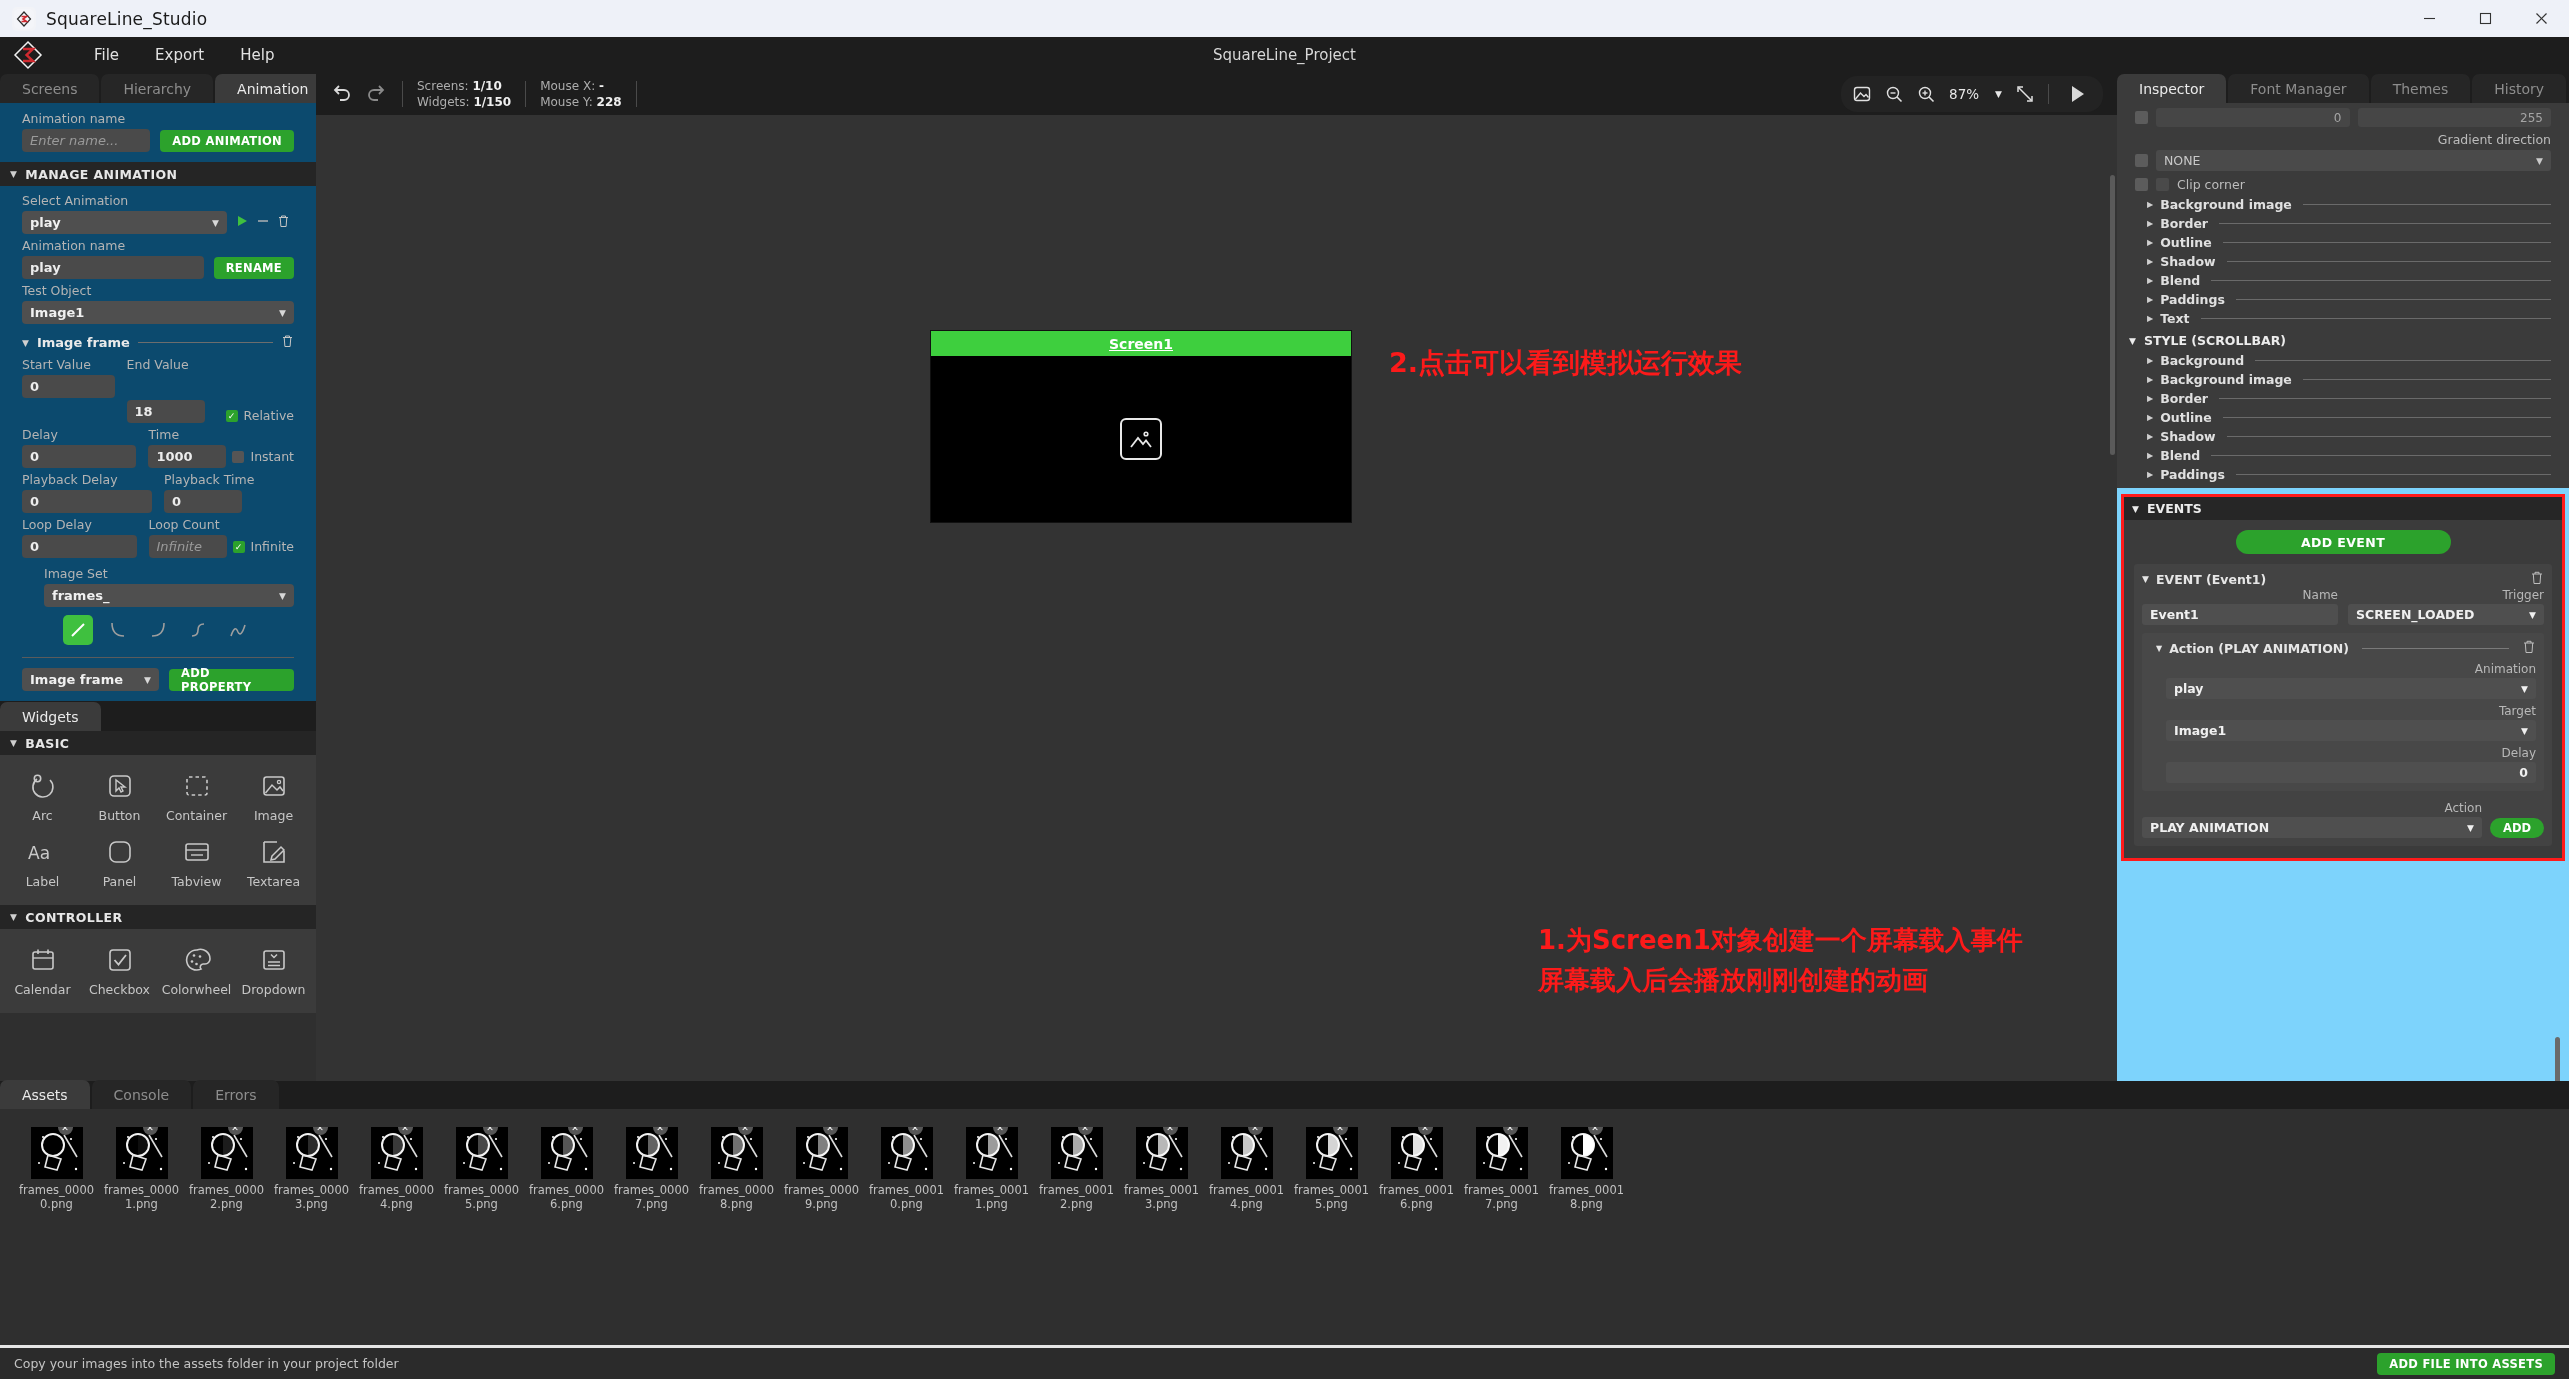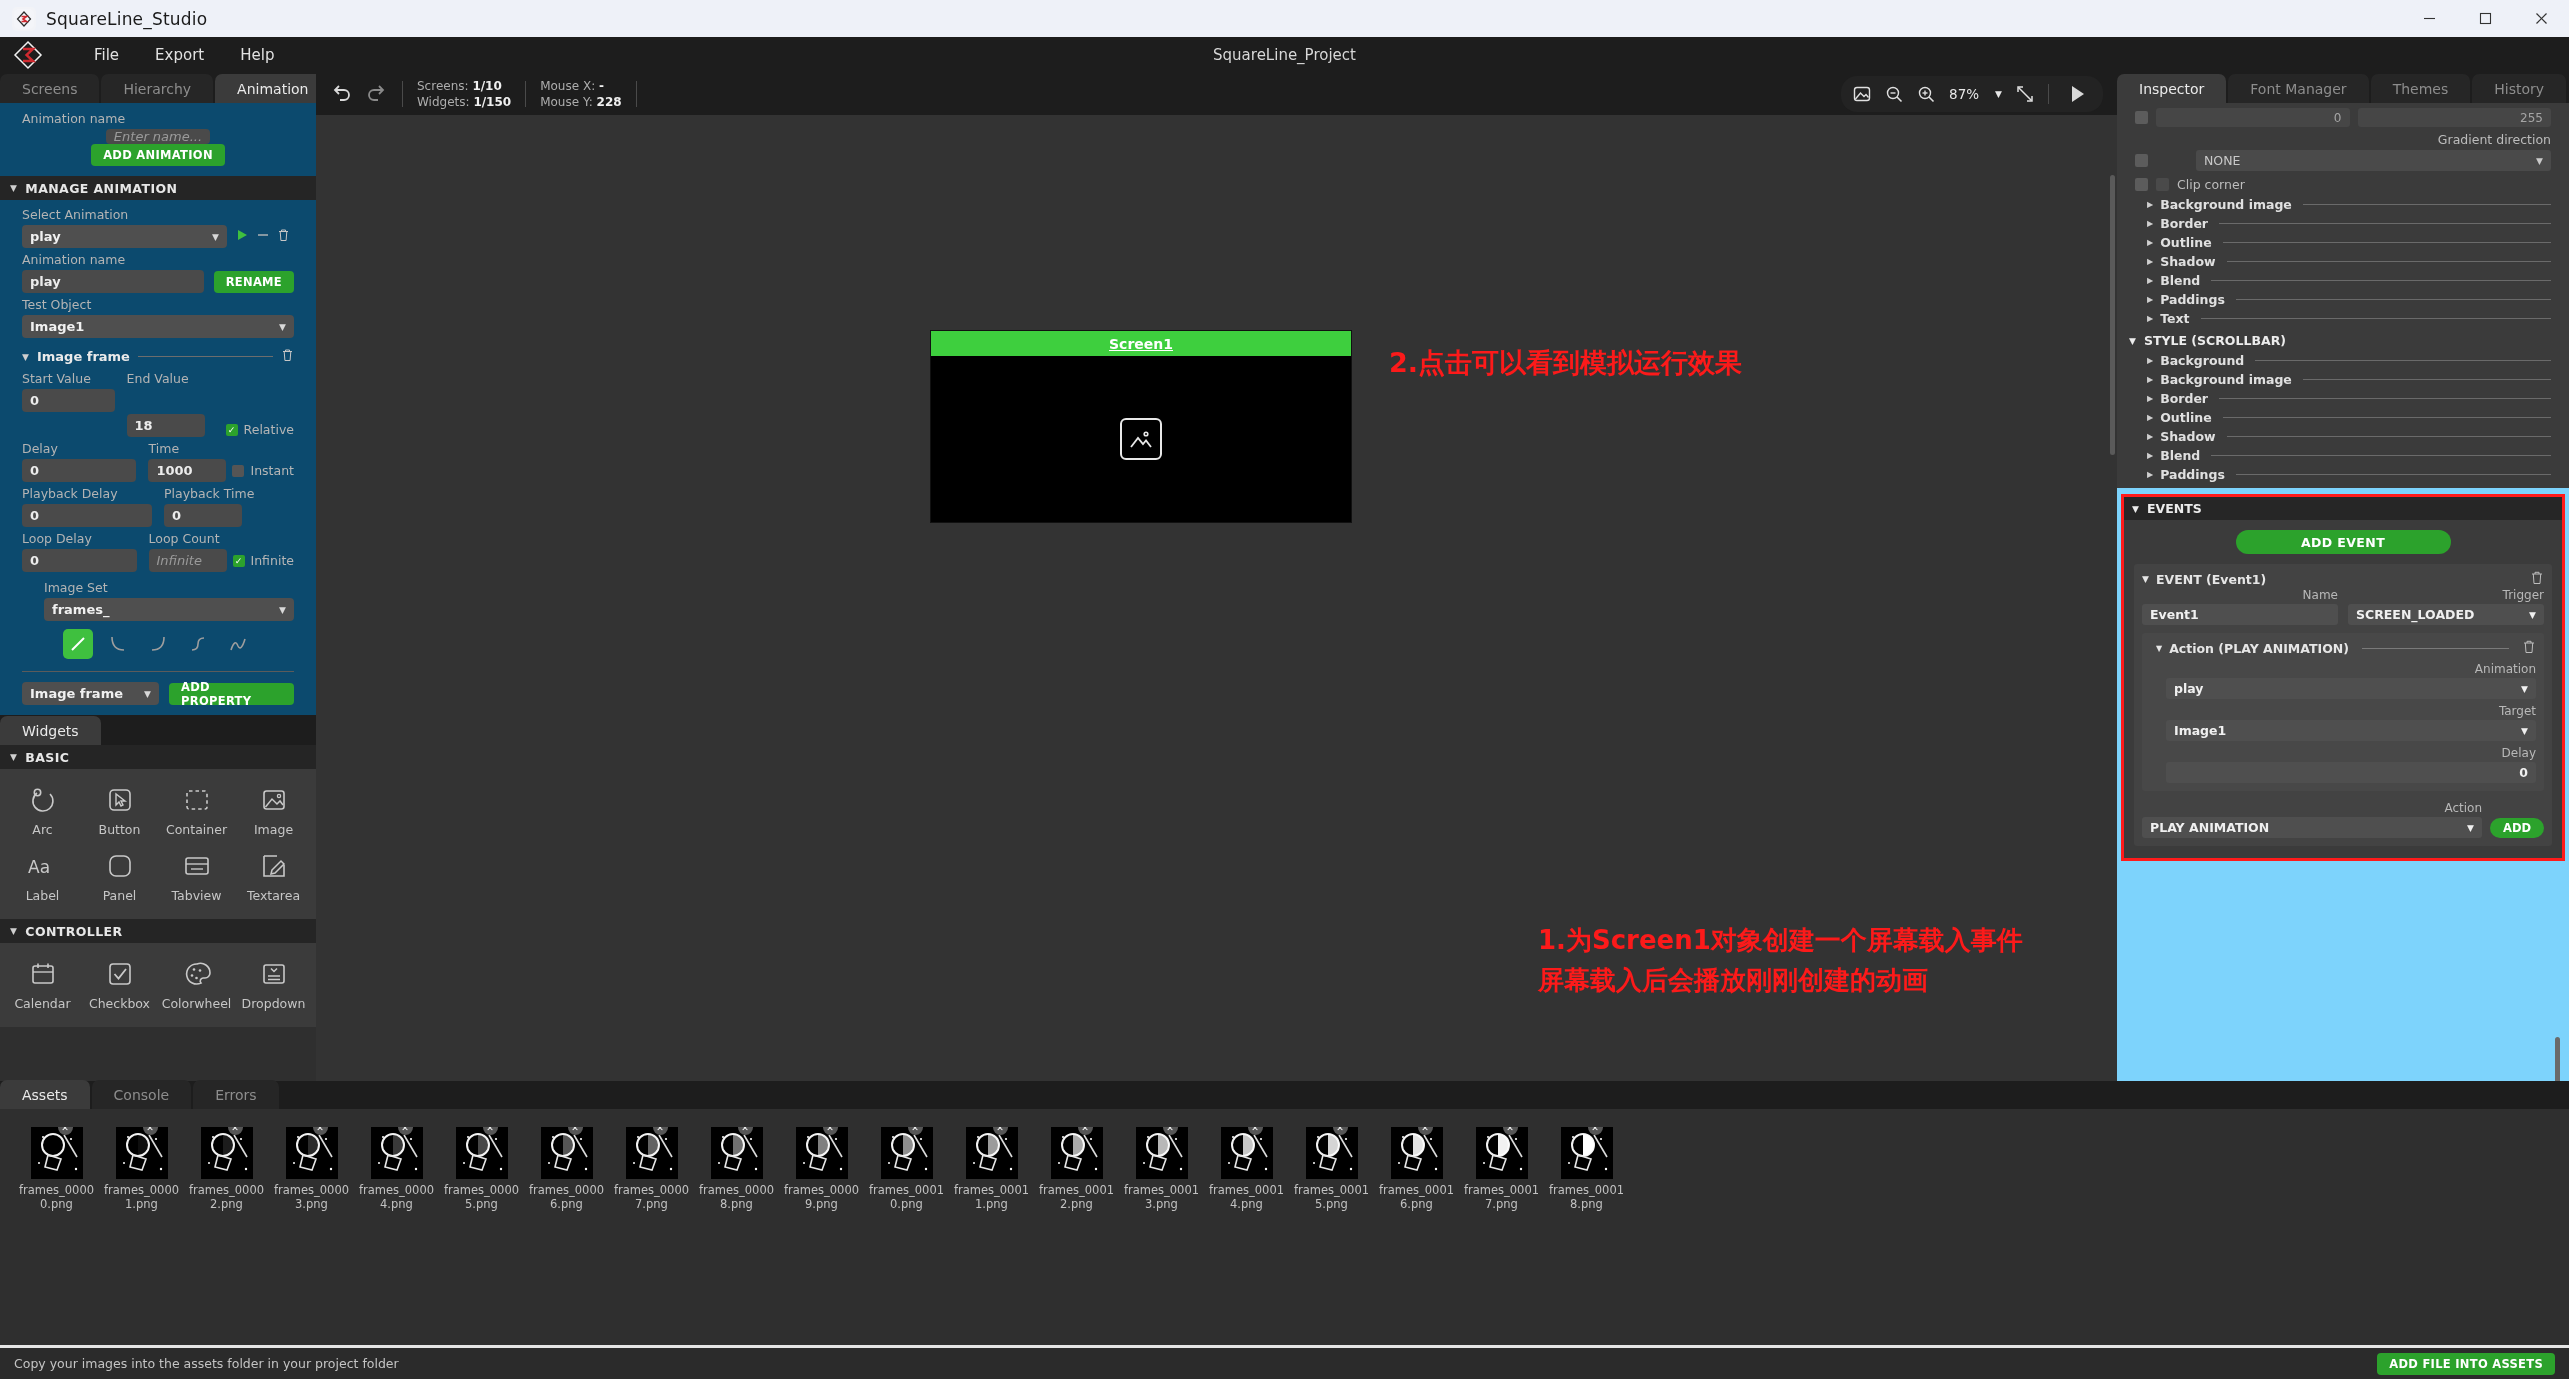--- a/index.html
+++ b/index.html
@@ -120,21 +120,21 @@
   .insp-body{ background:#3b3b3b;padding:2px 0 0;overflow:hidden;flex:0 0 auto;}
   .insp-row{ display:flex;align-items:center;gap:8px;padding:3px 18px;}
   .sq{ width:13px;height:13px;background:#5c5c5c;border-radius:2px;flex:none;}
   .sq.dim{ background:#4a4a4a;}
   .num-field{ flex:1;height:19px;background:#464646;border-radius:3px;
      display:flex;align-items:center;justify-content:flex-end;padding-right:8px;
      font-size:12px;color:#a5a5a5;}
   .lbl-dim{ font-size:12.5px;color:#bcbcbc;}
   .sel-field{ flex:1;height:21px;background:#4a4a4a;border-radius:3px;display:flex;
      align-items:center;justify-content:space-between;padding:0 8px;font-size:12.5px;
-     color:#c9c9c9;margin-left:40px;}
+     color:#c9c9c9;}
   .exp-row{ display:flex;align-items:center;gap:7px;padding:2px 18px 2px 30px;}
   .exp-row .tri{ font-size:8px;color:#cfcfcf;}
   .exp-row .nm{ font-size:12.5px;font-weight:bold;color:#e0e0e0;}
   .exp-row .ln{ flex:1;height:1px;background:#6a6a6a;margin-left:4px;}
   .style-hdr{ background:#3b3b3b;display:flex;align-items:center;gap:8px;
      padding:5px 12px 3px;font-size:12.5px;font-weight:bold;color:#ececec;}
   .events-wrap{ position:relative;margin:6px 4px 0 4px;border:3px solid #ff1b1b;}
   .ev-hdr{ background:#262626;height:23px;display:flex;align-items:center;gap:8px;
      padding-left:8px;font-size:12.5px;font-weight:bold;color:#ececec;}
   .ev-body{ background:#3b3b3b;padding:8px 10px 12px;}
@@ -240,21 +240,21 @@
     <div class="tabstrip">
       <div class="tab">Screens</div>
       <div class="tab">Hierarchy</div>
       <div class="tab active">Animation</div>
     </div>
 
     <div class="anim-scroll">
 
       <div class="fieldrow" style="padding-top:8px;">
         <div class="flabel">Animation name</div>
-        <div style="display:flex;align-items:center;flex-direction:column;">
+        <div style="display:flex;align-items:center;gap:10px;">
           <div class="finput ph" style="flex:1;">Enter name...</div>
           <div class="btn-green">ADD ANIMATION</div>
         </div>
       </div>
 
       <div class="sect-head" style="margin-top:10px;">
         <span class="caret">▼</span>
         <span>MANAGE ANIMATION</span>
       </div>
 

